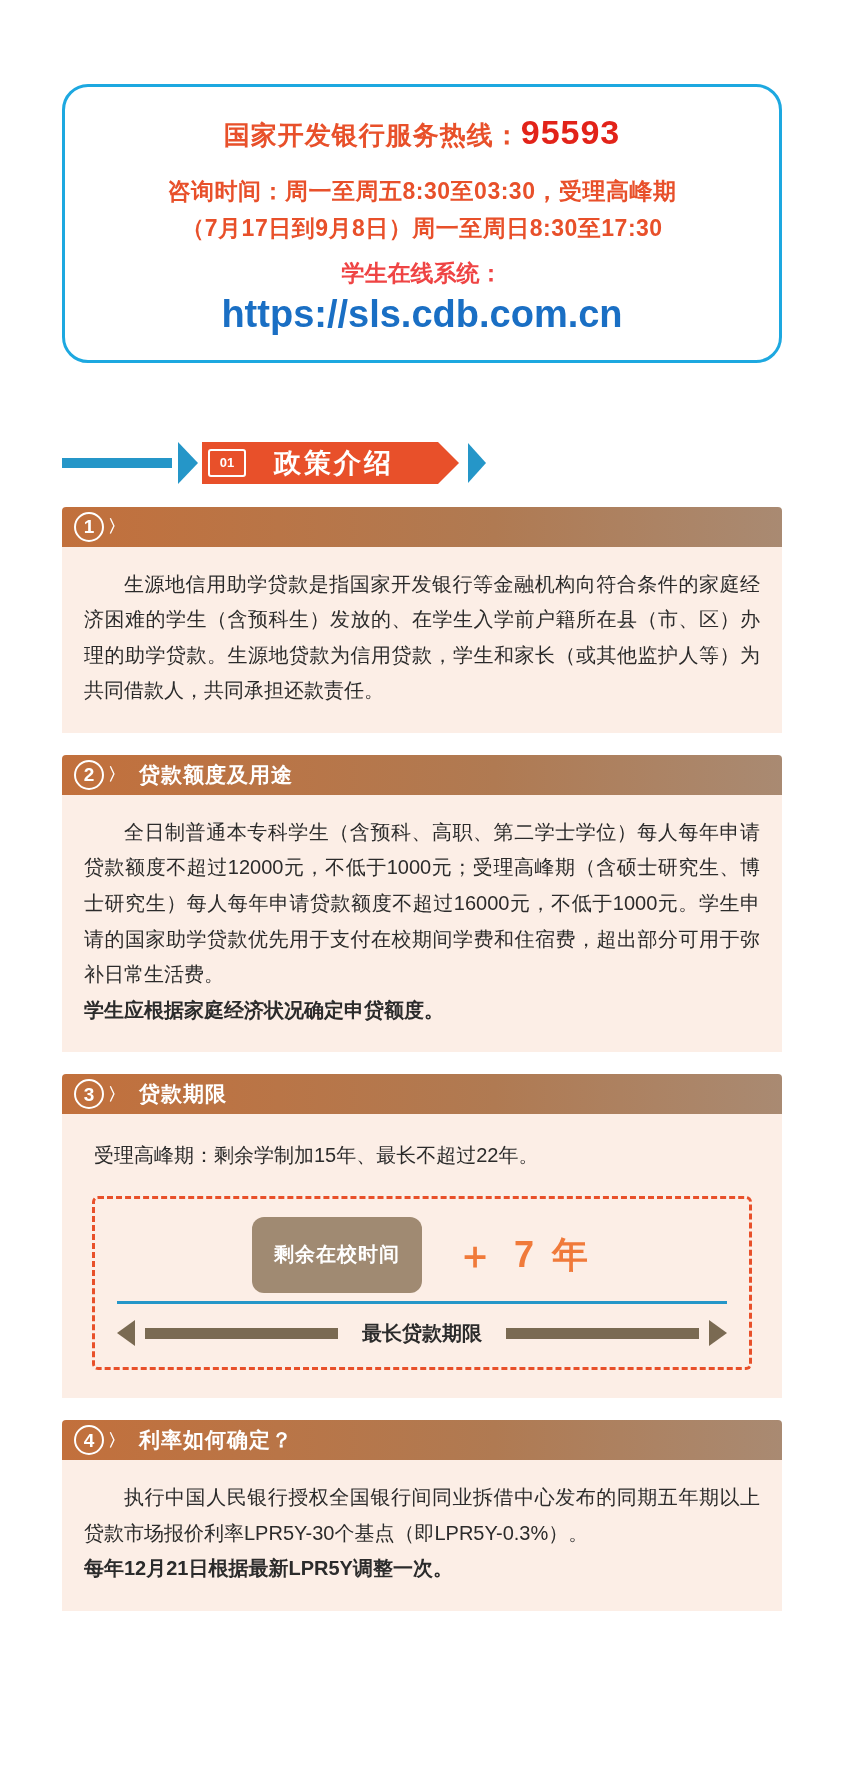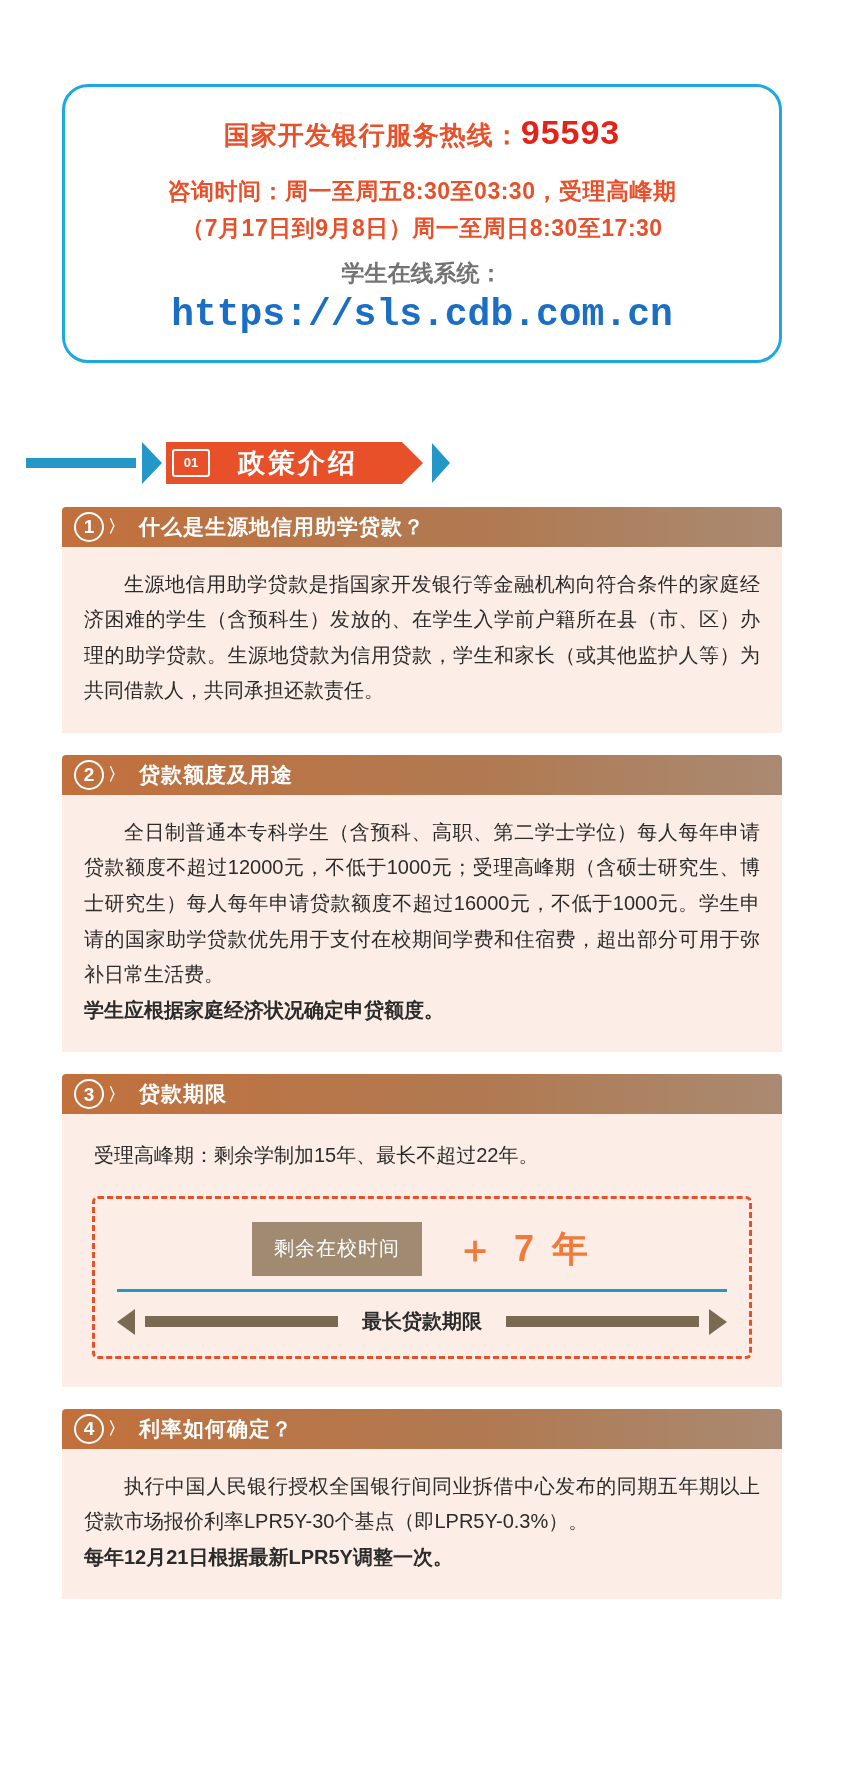--- a/index.html
+++ b/index.html
@@ -43,40 +43,39 @@
   .hotline-time{
     font-size:23px;
     color:#e8502a;
     line-height:1.62;
     font-weight:bold;
     letter-spacing:0.5px;
   }
   .hotline-sys{
     margin-top:10px;
     font-size:23px;
-    color:#737373;
+    color:#ef4444;
     font-weight:bold;
   }
   .hotline-url{
     margin-top:4px;
     font-size:38px;
     font-weight:bold;
     color:#1a6fc4;
     letter-spacing:0px;
-    font-family:Liberation Mono, monospace;
   }
 
   
   .section-banner{
     margin:78px 0 0 0;
     height:44px;
     position:relative;
     display:flex;
     align-items:center;
-    padding-left:26px;
+    padding-left:62px;
     box-sizing:border-box;
   }
   .bar-left{
     height:10px;
     background:#2596c8;
     width:110px;
     margin-right:6px;
   }
   .chev{
     width:0;height:0;
@@ -185,23 +184,23 @@
     box-sizing:border-box;
   }
   .diag-row1{
     display:flex;align-items:center;justify-content:center;
     margin-bottom:6px;
   }
   .pill{
     background:#a08a72;
     color:#ffffff;
     font-size:20px;
-    font-weight:normal;
-    padding:9px 22px;
-    border-radius:0;
+    font-weight:bold;
+    padding:20px 22px;
+    border-radius:12px;
     letter-spacing:1px;
   }
   .plus{
     font-size:38px;
     color:#f07a3a;
     font-weight:bold;
     margin:0 20px 0 34px;
     line-height:1;
   }
   .years{
@@ -259,21 +258,20 @@
     </div>
     <div class="chev-right-group">
       <div class="chev-out"></div>
     </div>
   </div>
 
   <div class="qa">
     <div class="qa-head">
       <div class="qa-idx">1</div>
       <div class="qa-arrow">〉</div>
-      <div class="qa-title">什么是生源地信用助学贷款？</div>
     </div>
     <div class="qa-body">
       <div class="indent">生源地信用助学贷款是指国家开发银行等金融机构向符合条件的家庭经济困难的学生（含预科生）发放的、在学生入学前户籍所在县（市、区）办理的助学贷款。生源地贷款为信用贷款，学生和家长（或其他监护人等）为共同借款人，共同承担还款责任。</div>
     </div>
   </div>
 
   <div class="qa">
     <div class="qa-head">
       <div class="qa-idx">2</div>
       <div class="qa-arrow">〉</div>

